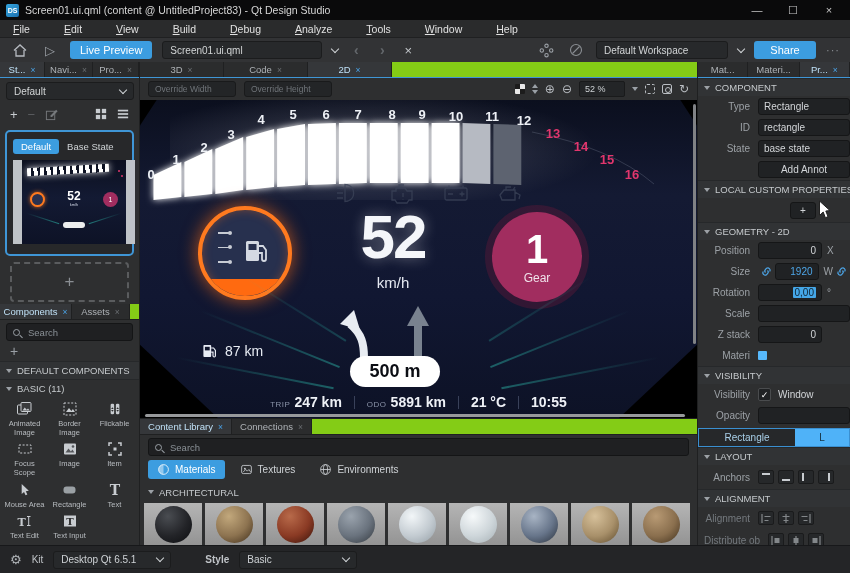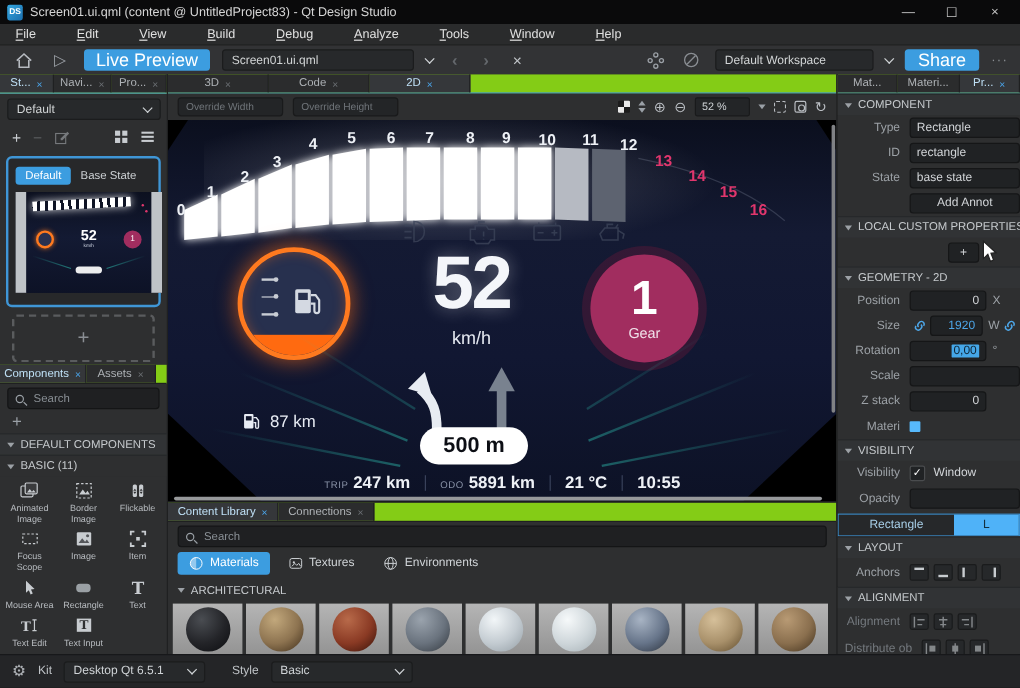--- a/index.html
+++ b/index.html
@@ -17,21 +17,21 @@
            color:#c6c6c6;font-size:11px;}
   
   .menubar{position:absolute;left:0;top:20px;width:850px;height:18px;background:#2a2b2c;
            display:flex;align-items:center;padding:0 6px;gap:20px;border-bottom:1px solid #1f2021;}
   .menu-item{font-size:10.5px;color:#e0e0e0;padding:1px 7px;}
   .menu-item::first-letter{text-decoration:underline;}
   
   .toolbar{position:absolute;left:0;top:38px;width:850px;height:24px;background:#323335;
            display:flex;align-items:center;padding:0 10px;gap:10px;}
   .tb-ico{display:flex;align-items:center;justify-content:center;width:20px;height:18px;color:#9ba0a6;}
-  .btn-blue{background:#3c9de0;color:#fff;font-size:15px;border-radius:3px;height:18px;
+  .btn-blue{background:#3c9de0;color:#fff;font-size:11px;border-radius:3px;height:18px;
             display:flex;align-items:center;justify-content:center;padding:3px 10px;}
   .tb-select{height:18px;background:#27292b;border:1px solid #1b1c1d;border-radius:3px;
              display:flex;align-items:center;justify-content:space-between;font-size:10px;color:#d2d5d6;padding:0 7px;}
   .chev{width:6px;height:6px;border-right:1.5px solid #cfd3d6;border-bottom:1.5px solid #cfd3d6;
         transform:rotate(45deg);margin-top:-3px;}
   .nav-arr{font-size:14px;color:#63676b;font-weight:bold;width:16px;text-align:center;}
   .tb-x{color:#c2c6ca;font-size:13px;width:16px;text-align:center;}
   .dots{color:#8a8e93;font-size:11px;letter-spacing:1px;}
 
   
@@ -888,21 +888,21 @@
     </div>
   </div>
 
   <div class="statusbar">
     <span class="gear-glyph">⚙</span>
     <span class="sb-label" style="">Kit</span>
     <div class="sb-select" style="width:118px;">
       <span>Desktop Qt 6.5.1</span>
       <span class="chev"></span>
     </div>
-    <span class="sb-label" style="margin-left:12px;">Style</span>
+    <span class="sb-label" style="margin-left:24px;font-weight:bold;">Style</span>
     <div class="sb-select" style="width:118px;">
       <span>Basic</span>
       <span class="chev"></span>
     </div>
   </div>
 
   <svg class="cursor" width="13" height="20" viewBox="0 0 13 20">
     <path d="M1.5 1 L1.5 15.5 L5.2 12 L7.4 17.8 L10 16.6 L7.8 11 L12 10.6 Z" fill="#fff" stroke="#222" stroke-width="1"></path>
   </svg>
 </div>

